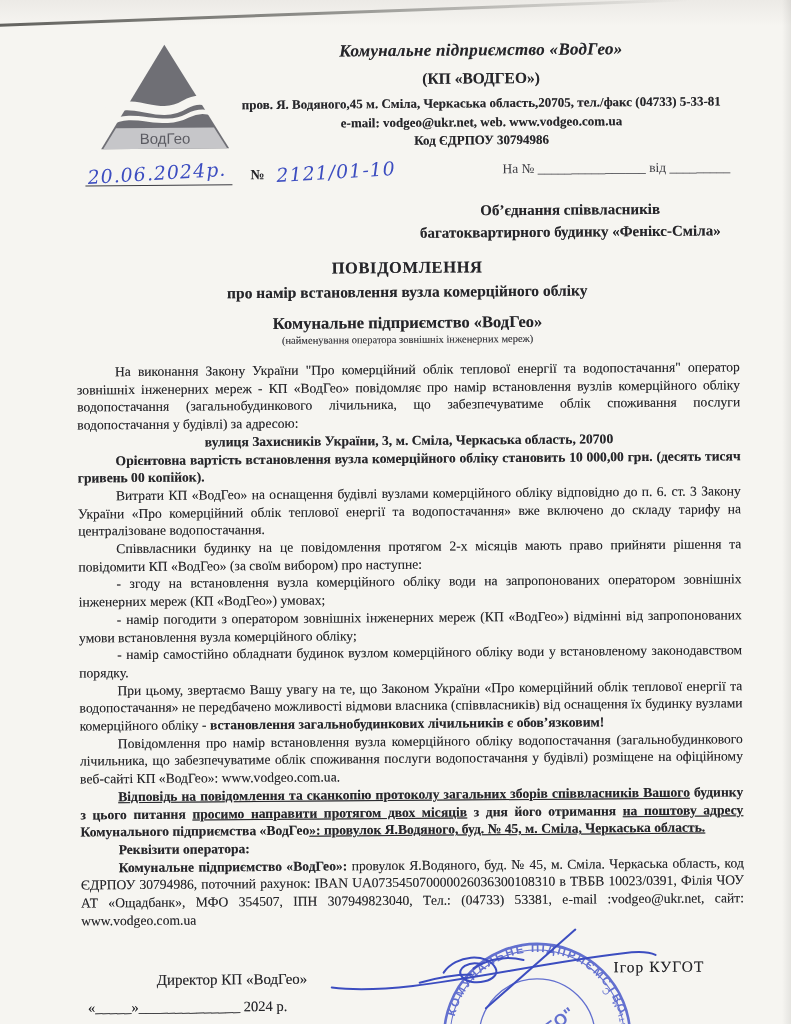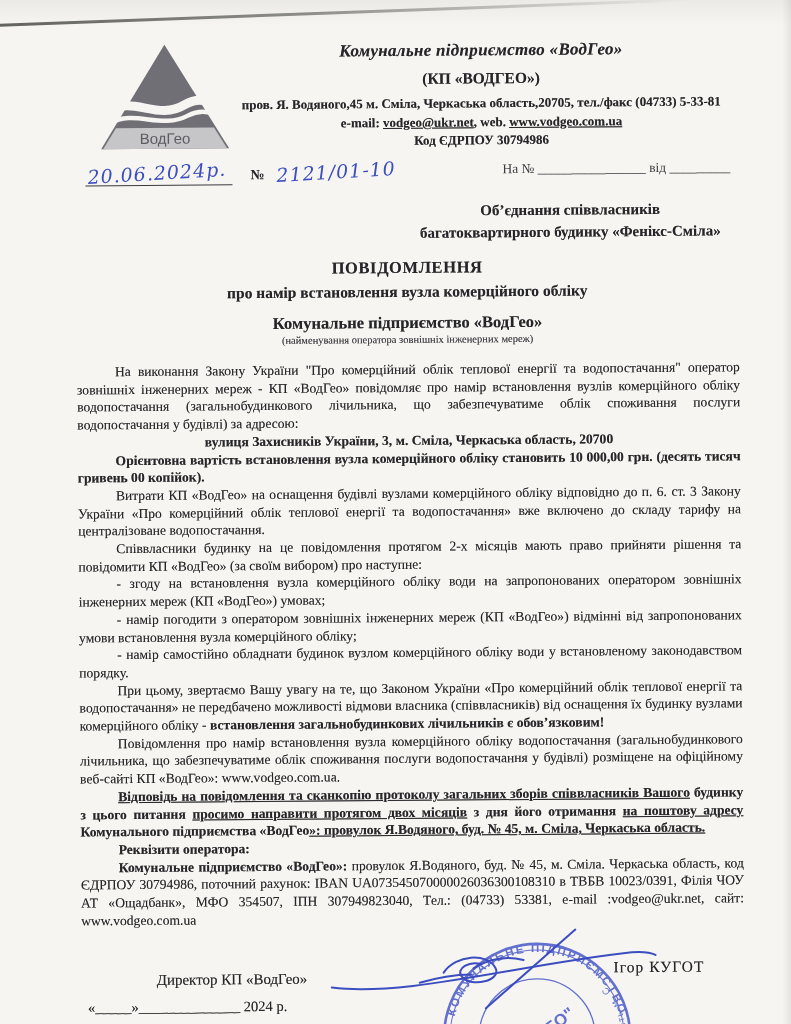--- a/index.html
+++ b/index.html
@@ -20,21 +20,21 @@
     background:linear-gradient(to right,rgba(0,0,0,0),rgba(0,0,0,0.07));}
   
   .logo{position:absolute;left:98px;top:40px;}
   
   .head{position:absolute;left:232px;top:40px;width:505px;text-align:center;line-height:1.25;}
   .head .l1{font-size:17px;font-weight:bold;font-style:italic;letter-spacing:.3px;}
   .head .l2{font-size:15.5px;font-weight:bold;margin-top:8px;}
   .head .l3{font-size:13px;font-weight:bold;margin-top:7px;}
   .head .l4{font-size:13px;font-weight:bold;margin-top:3px;}
   .head .l5{font-size:13px;font-weight:bold;margin-top:2px;}
-  .head .lk{text-decoration:underline;}
+  .head .lk{}
   
   .refrow{position:absolute;left:88px;top:160px;width:650px;height:40px;}
   .hand{font-family:"DejaVu Serif",serif;font-style:italic;color:#3c4dc0;
     font-size:19px;letter-spacing:1px;transform:rotate(-3deg);display:inline-block;}
   .date-wrap{display:inline-block;border-bottom:1.6px solid #3a3a40;padding:0 6px 1px 2px;}
   .no-sign{font-size:14px;font-weight:bold;margin:0 8px 0 14px;}
   .na-no{position:absolute;right:5px;top:2px;font-size:13.5px;color:#3a3a40;}
   
   .recipient{position:absolute;right:46px;top:201px;width:345px;text-align:center;
     font-weight:bold;font-size:15px;line-height:1.45;}

